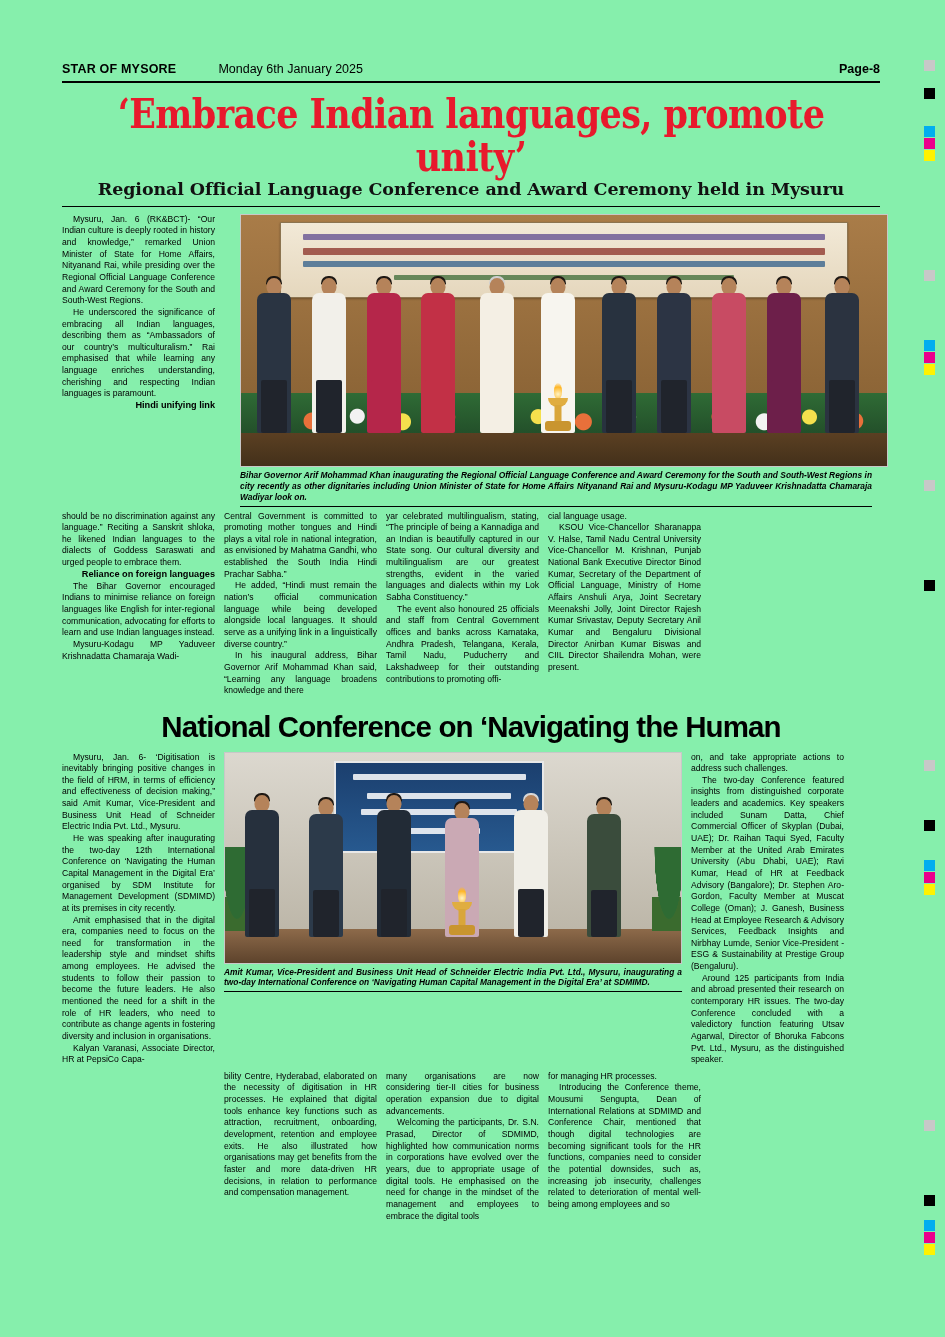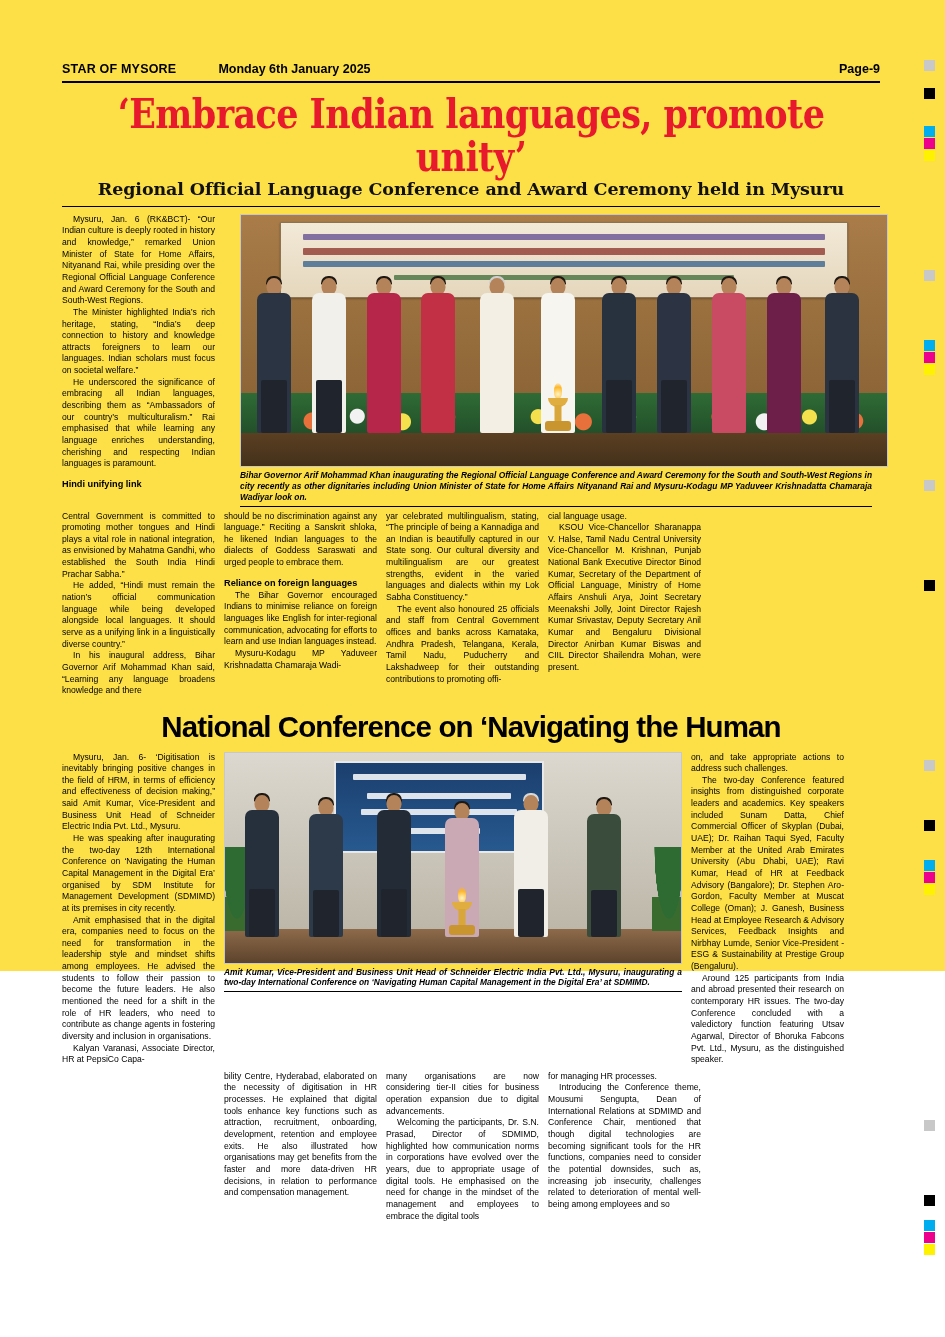--- a/index.html
+++ b/index.html
@@ -8,22 +8,22 @@
     width: 945px;
     height: 1337px;
     background: #ffffff;
     font-family: "Liberation Sans", sans-serif;
     position: relative;
     overflow: hidden;
   }
   .page {
     position: absolute;
     left: 0; top: 0;
-    width: 945px; height: 971px;
-    background: #fde047;
+    width: 945px; height: 1337px;
+    background: #86efac;
   }
   
   .reg-col {
     position: absolute;
     right: 10px;
     top: 60px;
     width: 12px;
     height: 1240px;
   }
   .reg-mark { position: absolute; right: 0; width: 11px; }
@@ -41,21 +41,21 @@
     align-items: baseline;
     border-bottom: 2px solid #000;
     padding-bottom: 5px;
   }
   .masthead-name {
     font-weight: bold;
     font-size: 12.5px;
     letter-spacing: 0.2px;
   }
   .masthead-date {
-    font-weight: bold;
+    font-weight: normal;
     font-size: 12.5px;
     margin-left: 42px;
     text-align: right;
   }
   .masthead-page {
     margin-left: auto;
     font-weight: bold;
     font-size: 12.5px;
   }
   
@@ -97,24 +97,24 @@
     font-family: "Liberation Sans", sans-serif;
     font-size: 8.6px;
     line-height: 1.355;
     text-align: justify;
     color: #000;
   }
   .col p { margin: 0; text-indent: 11px; }
   .col p.first { text-indent: 11px; }
   .col p.noindent { text-indent: 0; }
   .subhead {
-    text-align: left;
+    text-align: right;
     font-weight: bold;
     font-size: 9.2px;
-    margin: 9px 0 1px;
+    margin: 0 0 1px;
     line-height: 1.2;
   }
   .s1-col1 { width: 153px; }
   .photo-wrap { width: 648px; padding-left: 16px; }
   .photo1 {
     width: 648px;
     height: 253px;
     position: relative;
     overflow: hidden;
     border: 1px solid #c8c8c8;
@@ -347,32 +347,31 @@
     <div class="reg-mark" style="top:1184px">
         <div style="background:#fff200"></div>
       </div>
   </div>
 
   <div class="content">
 
     <div class="masthead">
       <span class="masthead-name">STAR OF MYSORE</span>
       <span class="masthead-date">Monday 6th January 2025</span>
-      <span class="masthead-page">Page-9</span>
+      <span class="masthead-page">Page-8</span>
     </div>
 
     <div class="headline-main">‘Embrace Indian languages, promote unity’</div>
     <div class="headline-sub">Regional Official Language Conference and Award Ceremony held in Mysuru</div>
     <div class="rule-thin"></div>
 
     <div class="story1">
       <div class="s1-top">
         <div class="col s1-col1">
           <p class="first">Mysuru, Jan. 6 (RK&amp;BCT)- “Our Indian culture is deeply rooted in history and knowledge,” remarked Union Minister of State for Home Affairs, Nityanand Rai, while presiding over the Regional Official Language Conference and Award Ceremony for the South and South-West Regions.</p>
-          <p>The Minister highlighted India’s rich heritage, stating, “India’s deep connection to history and knowledge attracts foreigners to learn our languages. Indian scholars must focus on societal welfare.”</p>
           <p>He underscored the significance of embracing all Indian languages, describing them as “Ambassadors of our country’s multiculturalism.” Rai emphasised that while learning any language enriches understanding, cherishing and respecting Indian languages is paramount.</p>
           <div class="subhead">Hindi unifying link</div>
         </div>
 
         <div class="photo-wrap">
           <div class="photo1">
             <div class="stage-bg"></div>
             <div class="p2-wall" style="height:78%;background:linear-gradient(#a97c48,#8a6335)"></div>
             <div class="banner">
               <div class="banner-line l1"></div>
@@ -455,29 +454,29 @@
                 <div class="stand"></div>
             </div>
           </div>
           <div class="caption">Bihar Governor Arif Mohammad Khan inaugurating the Regional Official Language Conference and Award Ceremony for the South and South-West Regions in city recently as other dignitaries including Union Minister of State for Home Affairs Nityanand Rai and Mysuru-Kodagu MP Yaduveer Krishnadatta Chamaraja Wadiyar look on.</div>
           <div class="rule-after-cap"></div>
         </div>
       </div>
 
       <div class="s1-bottom">
         <div class="col">
-          <p class="noindent">Central Government is committed to promoting mother tongues and Hindi plays a vital role in national integration, as envisioned by Mahatma Gandhi, who established the South India Hindi Prachar Sabha.”</p>
-          <p>He added, “Hindi must remain the nation’s official communication language while being developed alongside local languages. It should serve as a unifying link in a linguistically diverse country.”</p>
-          <p>In his inaugural address, Bihar Governor Arif Mohammad Khan said, “Learning any language broadens knowledge and there</p>
-        </div>
-        <div class="col">
           <p class="noindent">should be no discrimination against any language.” Reciting a Sanskrit shloka, he likened Indian languages to the dialects of Goddess Saraswati and urged people to embrace them.</p>
           <div class="subhead">Reliance on foreign languages</div>
           <p>The Bihar Governor encouraged Indians to minimise reliance on foreign languages like English for inter-regional communication, advocating for efforts to learn and use Indian languages instead.</p>
           <p>Mysuru-Kodagu MP Yaduveer Krishnadatta Chamaraja Wadi-</p>
+        </div>
+        <div class="col">
+          <p class="noindent">Central Government is committed to promoting mother tongues and Hindi plays a vital role in national integration, as envisioned by Mahatma Gandhi, who established the South India Hindi Prachar Sabha.”</p>
+          <p>He added, “Hindi must remain the nation’s official communication language while being developed alongside local languages. It should serve as a unifying link in a linguistically diverse country.”</p>
+          <p>In his inaugural address, Bihar Governor Arif Mohammad Khan said, “Learning any language broadens knowledge and there</p>
         </div>
         <div class="col">
           <p class="noindent">yar celebrated multilingualism, stating, “The principle of being a Kannadiga and an Indian is beautifully captured in our State song. Our cultural diversity and multilingualism are our greatest strengths, evident in the varied languages and dialects within my Lok Sabha Constituency.”</p>
           <p>The event also honoured 25 officials and staff from Central Government offices and banks across Karnataka, Andhra Pradesh, Telangana, Kerala, Tamil Nadu, Puducherry and Lakshadweep for their outstanding contributions to promoting offi-</p>
         </div>
         <div class="col">
           <p class="noindent">cial language usage.</p>
           <p>KSOU Vice-Chancellor Sharanappa V. Halse, Tamil Nadu Central University Vice-Chancellor M. Krishnan, Punjab National Bank Executive Director Binod Kumar, Secretary of the Department of Official Language, Ministry of Home Affairs Anshuli Arya, Joint Secretary Meenakshi Jolly, Joint Director Rajesh Kumar Srivastav, Deputy Secretary Anil Kumar and Bengaluru Divisional Director Anirban Kumar Biswas and CIIL Director Shailendra Mohan, were present.</p>
         </div>
         <div class="col" style="width:153px"></div>

